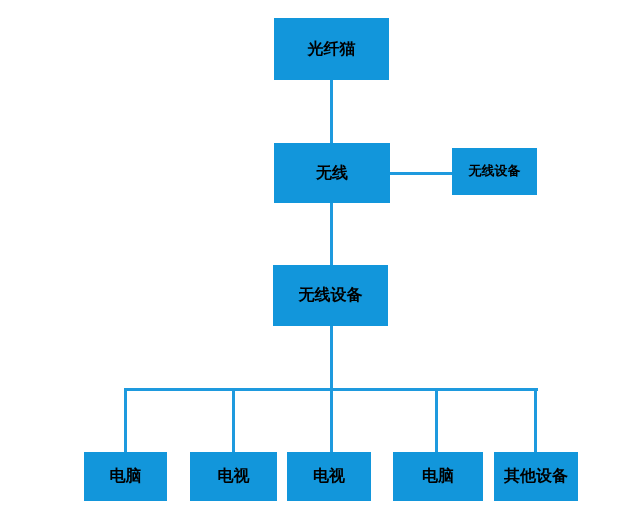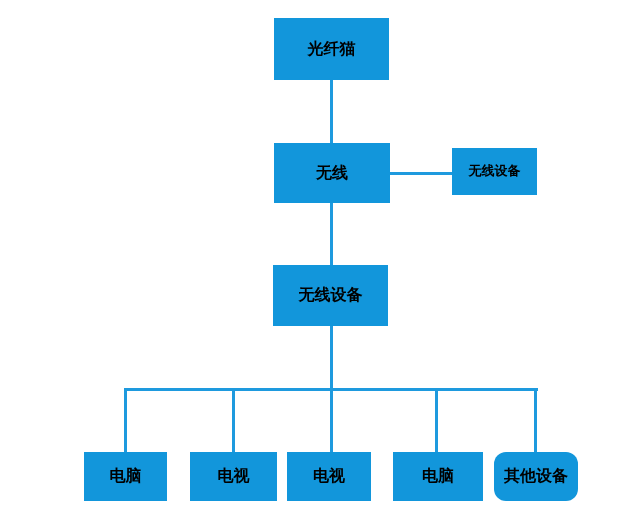--- a/index.html
+++ b/index.html
@@ -36,21 +36,21 @@
   
   .n-modem    { left: 274px; top: 18px;  width: 115px; height: 62px; }
   .n-router   { left: 274px; top: 143px; width: 116px; height: 60px; gap: 16px; }
   .n-wireless { left: 452px; top: 148px; width: 85px;  height: 47px; font-size: 13px; }
   .n-switch   { left: 273px; top: 265px; width: 115px; height: 61px; }
   
   .n-d1 { left: 84px;  top: 452px; width: 83px; height: 49px; }
   .n-d2 { left: 190px; top: 452px; width: 87px; height: 49px; }
   .n-d3 { left: 287px; top: 452px; width: 84px; height: 49px; }
   .n-d4 { left: 393px; top: 452px; width: 90px; height: 49px; }
-  .n-d5 { left: 494px; top: 452px; width: 84px; height: 49px; border-radius: 12px; }
+  .n-d5 { left: 494px; top: 452px; width: 84px; height: 49px; }
   
   .c-modem-router    { left: 330px; top: 80px;  width: 3px;   height: 63px; }
   .c-router-switch   { left: 330px; top: 203px; width: 3px;   height: 62px; }
   .c-router-wireless { left: 390px; top: 172px; width: 62px;  height: 3px;  }
   .c-switch-bus      { left: 330px; top: 326px; width: 3px;   height: 64px; }
   .c-bus             { left: 124px; top: 388px; width: 414px; height: 3px;  }
   .c-drop1 { left: 124px; top: 390px; width: 3px; height: 62px; }
   .c-drop2 { left: 232px; top: 390px; width: 3px; height: 62px; }
   .c-drop3 { left: 330px; top: 390px; width: 3px; height: 62px; }
   .c-drop4 { left: 435px; top: 390px; width: 3px; height: 62px; }

